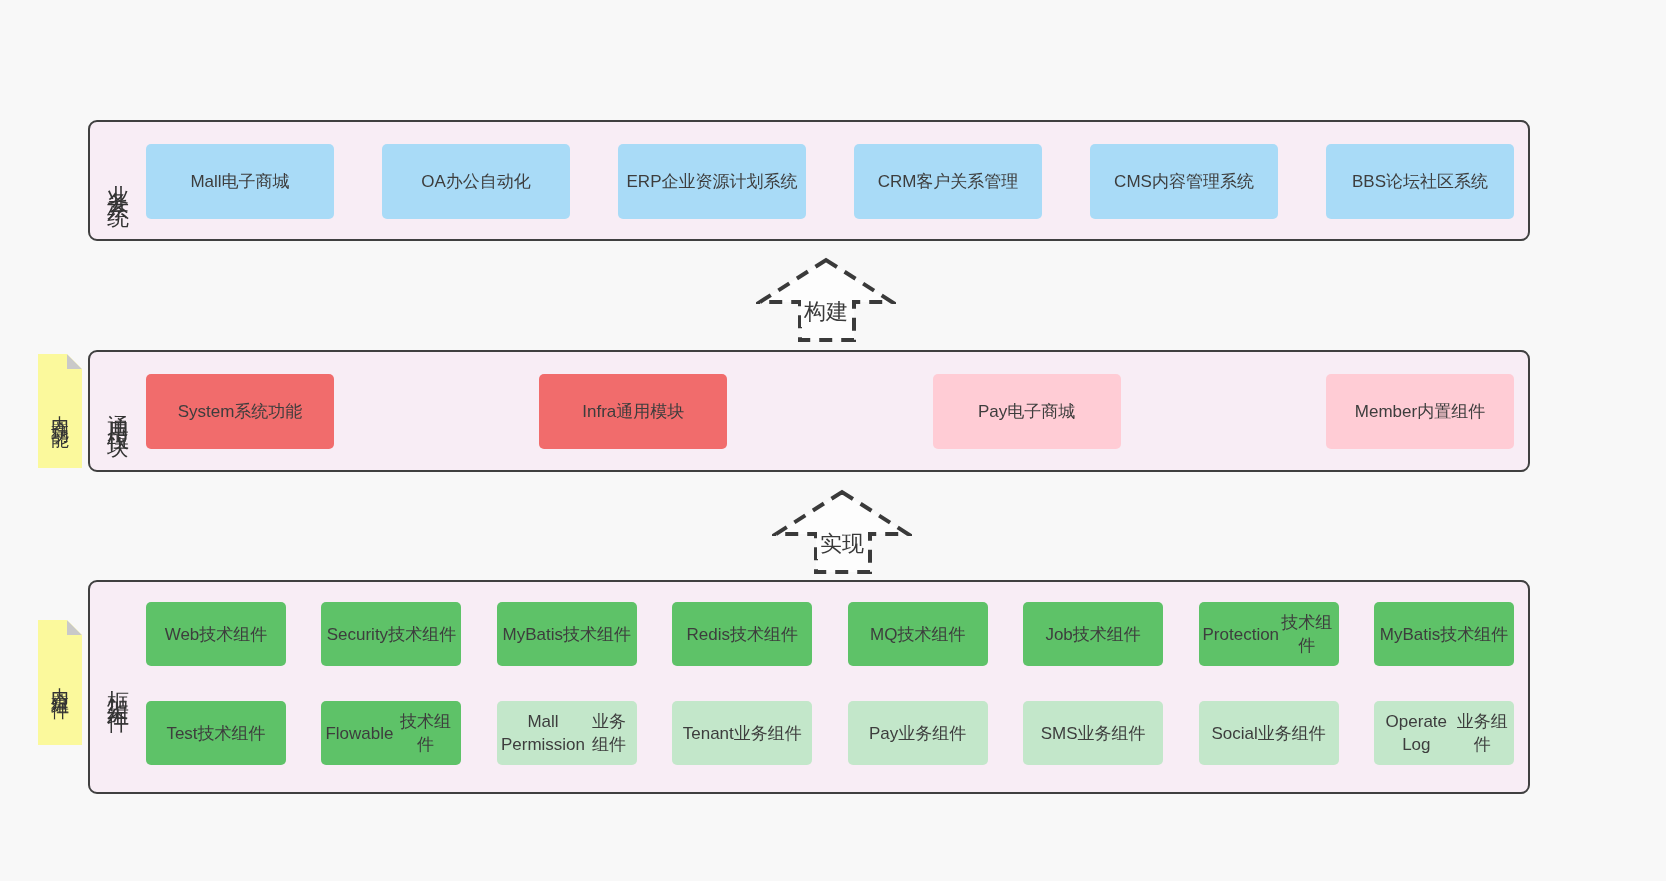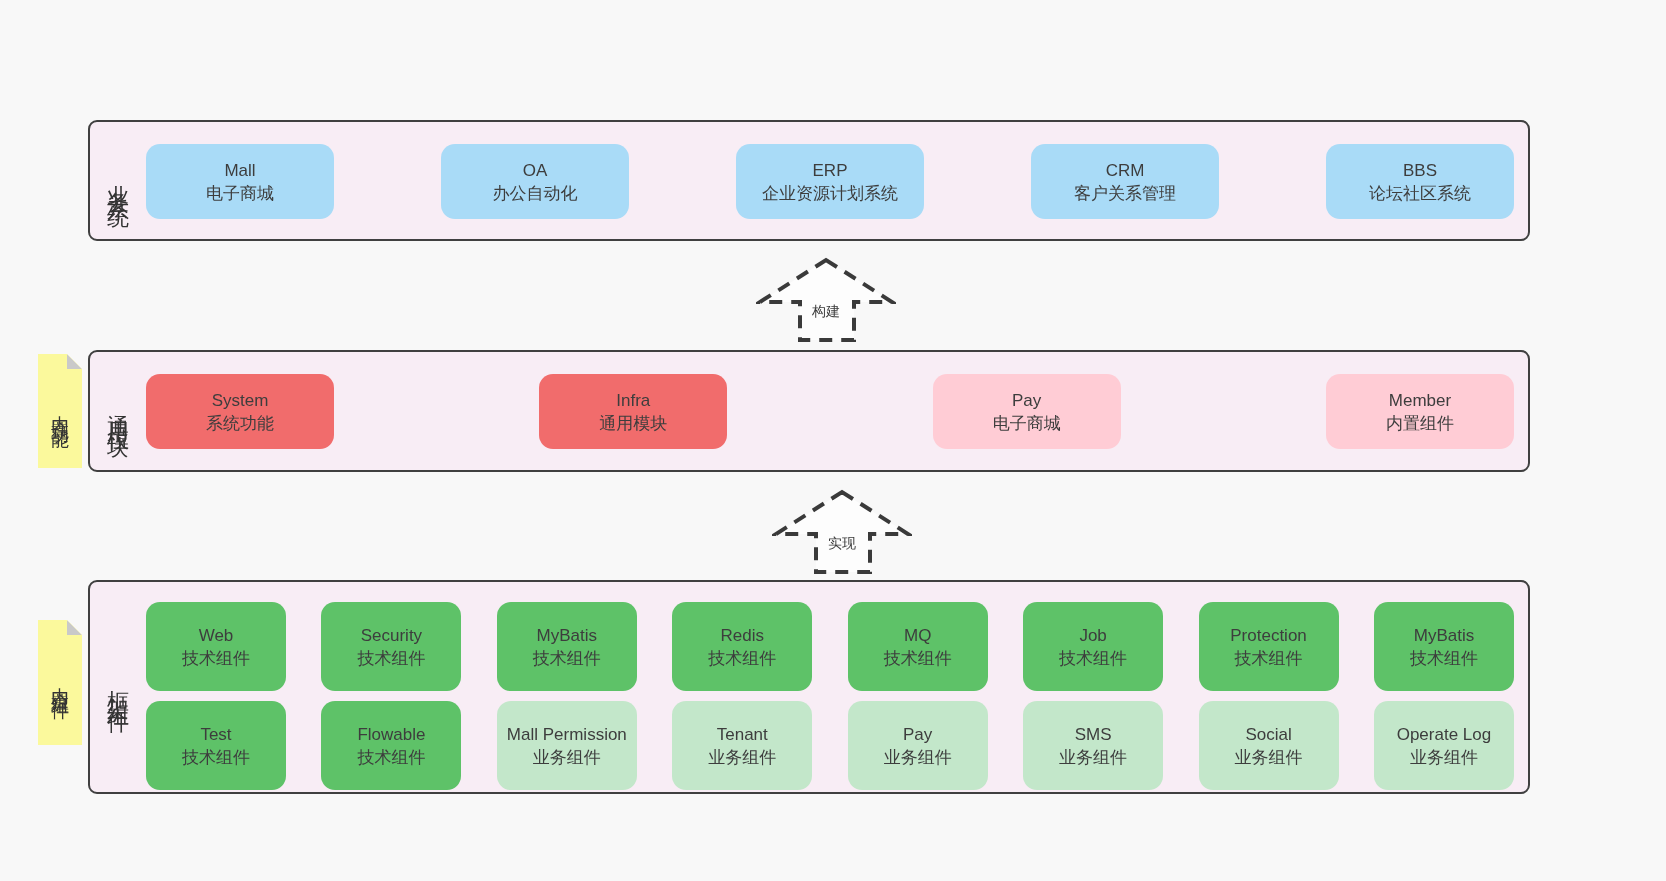--- a/index.html
+++ b/index.html
@@ -22,26 +22,26 @@
     white-space:nowrap;
   }
   .row {
     position:absolute; left:56px; right:14px;
     display:flex; justify-content:space-between;
   }
   .row-top { top:22px; }
   .row-f1  { top:20px; }
   .row-f2  { top:119px; }
   .box {
-    border-radius:14px; display:flex; flex-direction:column;
+    border-radius:5px; display:flex; flex-direction:row;
     justify-content:center; align-items:center; text-align:center;
     font-size:17px; line-height:23px; padding:0 4px; box-sizing:border-box;
   }
   .w-lg { width:188px; height:75px; }
-  .w-sm { width:140px; height:89px; }
+  .w-sm { width:140px; height:64px; }
   .c-blue        { background:#a9dbf7; }
   .c-red         { background:#f16c6c; }
   .c-pink        { background:#ffccd5; }
   .c-green-dark  { background:#5ec268; }
   .c-green-light { background:#c3e7ca; }
   .sticky {
     position:absolute; left:38px; width:44px; background:#fbf99c;
     clip-path: polygon(0 0, calc(100% - 15px) 0, 100% 15px, 100% 100%, 0 100%);
   }
   .sticky-modules   { top:354px; height:114px; }
@@ -51,21 +51,21 @@
     background:#c9c9c9; clip-path: polygon(0 0, 100% 100%, 0 100%);
   }
   .sticky-label {
     position:absolute; left:50%; top:50%; transform:translate(-50%,-50%);
     writing-mode:vertical-rl; font-size:18px; letter-spacing:5px; color:#333;
     white-space:nowrap;
   }
   .arrow { position:absolute; width:140px; height:88px; }
   .arrow-label {
     position:absolute; left:50%; top:56px; transform:translate(-50%,-50%);
-    background:#fdfdfd; padding:0 3px; font-size:14px; color:#3a3a3a;
+    background:#fdfdfd; padding:0 3px; font-size:22px; color:#3a3a3a;
     white-space:nowrap;
   }
 </style>
 </head>
 <body>
 
 <div class="stage">
 
   <div class="panel panel-business">
     <div class="panel-label">业务系统</div>
@@ -78,20 +78,24 @@
         <div>OA</div>
         <div>办公自动化</div>
       </div>
       <div class="box w-lg c-blue">
         <div>ERP</div>
         <div>企业资源计划系统</div>
       </div>
       <div class="box w-lg c-blue">
         <div>CRM</div>
         <div>客户关系管理</div>
+      </div>
+      <div class="box w-lg c-blue">
+        <div>CMS</div>
+        <div>内容管理系统</div>
       </div>
       <div class="box w-lg c-blue">
         <div>BBS</div>
         <div>论坛社区系统</div>
       </div>
     </div>
   </div>
 
   <div class="arrow" style="left:756px; top:256px;">
     <svg width="140" height="88" viewBox="0 0 140 88">

